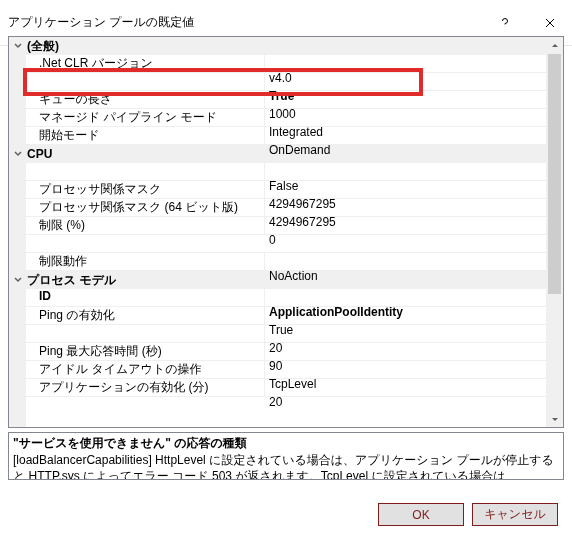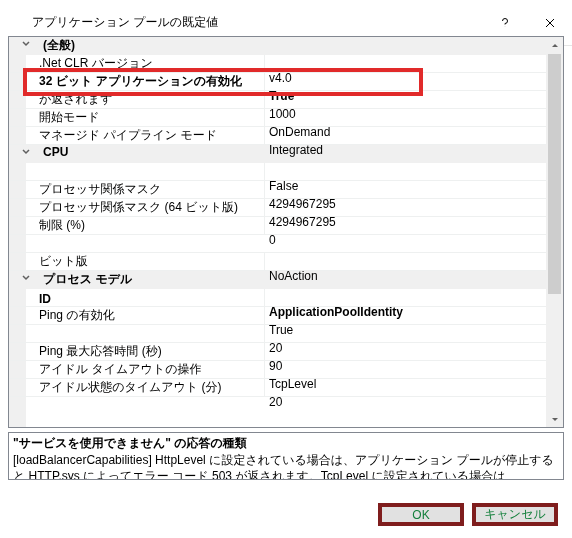--- a/index.html
+++ b/index.html
@@ -1,61 +1,61 @@
 <!DOCTYPE html>
 <html><head>
 <meta charset="utf-8">
 <style>
 * { box-sizing: border-box; margin: 0; padding: 0; font-family: "Yu Gothic UI", "Meiryo", sans-serif; font-size: 12px; }
 body { background: #fff; width: 572px; height: 538px; overflow: hidden; position: relative; }
 
 
-.titlebar { height: 46px; display: flex; align-items: center; padding-left: 8px; background: #fff; border-bottom: 1px solid #e5e5e5; margin-left: 24px; }
+.titlebar { height: 46px; display: flex; align-items: center; padding-left: 8px; background: #fff; border-bottom: 1px solid #e5e5e5; }
 .titlebar-text { font-size: 12px; color: #000; }
 .titlebar-actions { margin-left: auto; display: flex; }
 .titlebar-btn { width: 45px; height: 30px; display: flex; align-items: center; justify-content: center; color: #000; }
 .titlebar-btn svg { width: 10px; height: 10px; }
 
 
 .prop-container { position: absolute; top: 36px; left: 8px; right: 8px; height: 392px; border: 1px solid #828790; background: #fff; overflow: hidden; }
 .prop-scroll { position: absolute; top: 0; left: 0; right: 17px; bottom: 0; overflow: hidden; }
 
 .scrollbar { position: absolute; top: 0; right: 0; bottom: 0; width: 17px; background: #f0f0f0; display: flex; flex-direction: column; }
 .scroll-btn { height: 17px; display: flex; align-items: center; justify-content: center; background: #f0f0f0; }
 .scroll-btn svg { width: 8px; height: 8px; fill: #606060; }
 .scroll-track { flex: 1; position: relative; }
 .scroll-thumb { position: absolute; top: 0; left: 2px; right: 2px; height: 240px; background: #cdcdcd; }
 
 .gutter { position: absolute; top: 0; left: 0; width: 17px; bottom: 0; background: #f0f0f0; }
 .rows { position: absolute; top: 0; left: 0; right: 0; }
 
-.cat-row { height: 18px; display: flex; align-items: flex-start; background: #f0f0f0; padding-left: 10px; gap: 8px; }
+.cat-row { height: 18px; display: flex; align-items: center; background: #f0f0f0; padding-left: 2px; }
 .cat-tgl { width: 14px; height: 14px; display: flex; align-items: center; justify-content: center; }
 .cat-tgl svg { width: 8px; height: 8px; stroke: #606060; fill: none; stroke-width: 1.5; }
 .cat-label { font-weight: bold; margin-left: 2px; color: #000; }
 
 .prop-row { height: 18px; display: flex; align-items: center; border-bottom: 1px solid #eef0f0; }
-.prop-row .lcell { width: 256px; display: flex; align-items: flex-end; height: 100%; border-right: 1px solid #eef0f0; }
+.prop-row .lcell { width: 256px; display: flex; align-items: flex-start; height: 100%; border-right: 1px solid #eef0f0; }
 .prop-row .lcell .indent { width: 17px; height: 100%; background: #f0f0f0; flex-shrink: 0; }
 .prop-row .lcell .label { padding-left: 13px; color: #000; white-space: nowrap; overflow: hidden; }
 .prop-row .rcell { flex: 1; padding-left: 4px; color: #000; white-space: nowrap; overflow: hidden; margin-top: 28px; }
 
 .bold .label, .bold .rcell { font-weight: bold; }
 
 
 .hl { position: absolute; border: 4px solid #e12a2a; pointer-events: none; }
 
 
 .desc-panel { position: absolute; left: 8px; right: 8px; top: 432px; height: 48px; border: 1px solid #828790; background: #fff; padding: 2px 4px; overflow: hidden; }
 .desc-title { font-weight: bold; color: #000; font-size: 12px; }
 .desc-text { color: #000; font-size: 12px; line-height: 1.35; }
 
 
 .btn-row { position: absolute; bottom: 12px; right: 14px; display: flex; gap: 8px; }
-.btn { width: 86px; height: 23px; background: #e1e1e1; border: 4px solid #7f1d1d; display: flex; align-items: center; justify-content: center; font-size: 12px; color: #15803d; cursor: default; }
+.btn { width: 86px; height: 23px; background: #e1e1e1; border: 1px solid #7f1d1d; display: flex; align-items: center; justify-content: center; font-size: 12px; color: #7f1d1d; cursor: default; }
 </style>
 </head>
 <body>
 
 <div class="titlebar">
   <span class="titlebar-text">アプリケーション プールの既定値</span>
   <div class="titlebar-actions">
     <div class="titlebar-btn">
       <svg viewBox="0 0 10 10">
           <path d="M2.5 3 A2.5 2.5 0 1 1 5 5.5 V6.5 M5 8.2 v0.1" stroke="#000" fill="none" stroke-width="1"></path>
@@ -84,44 +84,43 @@
         <div class="prop-row">
           <div class="lcell">
             <div class="indent"></div>
             <span class="label">.Net CLR バージョン</span>
           </div>
           <div class="rcell">v4.0</div>
         </div>
         <div class="prop-row bold">
           <div class="lcell">
             <div class="indent"></div>
-            <span class="label">32 ビット アプリケーションの有効化</span>
           </div>
           <div class="rcell">True</div>
         </div>
         <div class="prop-row">
           <div class="lcell">
             <div class="indent"></div>
-            <span class="label">が返されます</span>
+            <span class="label">キューの長さ</span>
           </div>
           <div class="rcell">1000</div>
         </div>
         <div class="prop-row">
           <div class="lcell">
             <div class="indent"></div>
+            <span class="label">マネージド パイプライン モード</span>
+          </div>
+          <div class="rcell">Integrated</div>
+        </div>
+        <div class="prop-row">
+          <div class="lcell">
+            <div class="indent"></div>
             <span class="label">開始モード</span>
           </div>
           <div class="rcell">OnDemand</div>
-        </div>
-        <div class="prop-row">
-          <div class="lcell">
-            <div class="indent"></div>
-            <span class="label">マネージド パイプライン モード</span>
-          </div>
-          <div class="rcell">Integrated</div>
         </div>
         <div class="cat-row">
           <span class="cat-tgl">
             <svg viewBox="0 0 8 8">
               <path d="M1 2 L4 5 L7 2"></path>
             </svg>
           </span>
           <span class="cat-label">CPU</span>
         </div>
         <div class="prop-row">
@@ -150,21 +149,21 @@
             <span class="label">制限 (%)</span>
           </div>
           <div class="rcell">0</div>
         </div>
         <div class="prop-row">
           <div class="rcell">5</div>
         </div>
         <div class="prop-row">
           <div class="lcell">
             <div class="indent"></div>
-            <span class="label">ビット版</span>
+            <span class="label">制限動作</span>
           </div>
           <div class="rcell">NoAction</div>
         </div>
         <div class="cat-row">
           <span class="cat-tgl">
             <svg viewBox="0 0 8 8">
               <path d="M1 2 L4 5 L7 2"></path>
             </svg>
           </span>
           <span class="cat-label">プロセス モデル</span>
@@ -199,21 +198,21 @@
         <div class="prop-row">
           <div class="lcell">
             <div class="indent"></div>
             <span class="label">アイドル タイムアウトの操作</span>
           </div>
           <div class="rcell">TcpLevel</div>
         </div>
         <div class="prop-row">
           <div class="lcell">
             <div class="indent"></div>
-            <span class="label">アイドル状態のタイムアウト (分)</span>
+            <span class="label">アプリケーションの有効化 (分)</span>
           </div>
           <div class="rcell">20</div>
         </div>
       </div>
     <div class="hl" id="hl" style="top: 31px; left: 14px; width: 400px; height: 28px;"></div>
   </div>
   <div class="scrollbar">
     <div class="scroll-btn">
         <svg viewBox="0 0 8 8">
           <path d="M1 5 L4 2 L7 5 Z"></path>

